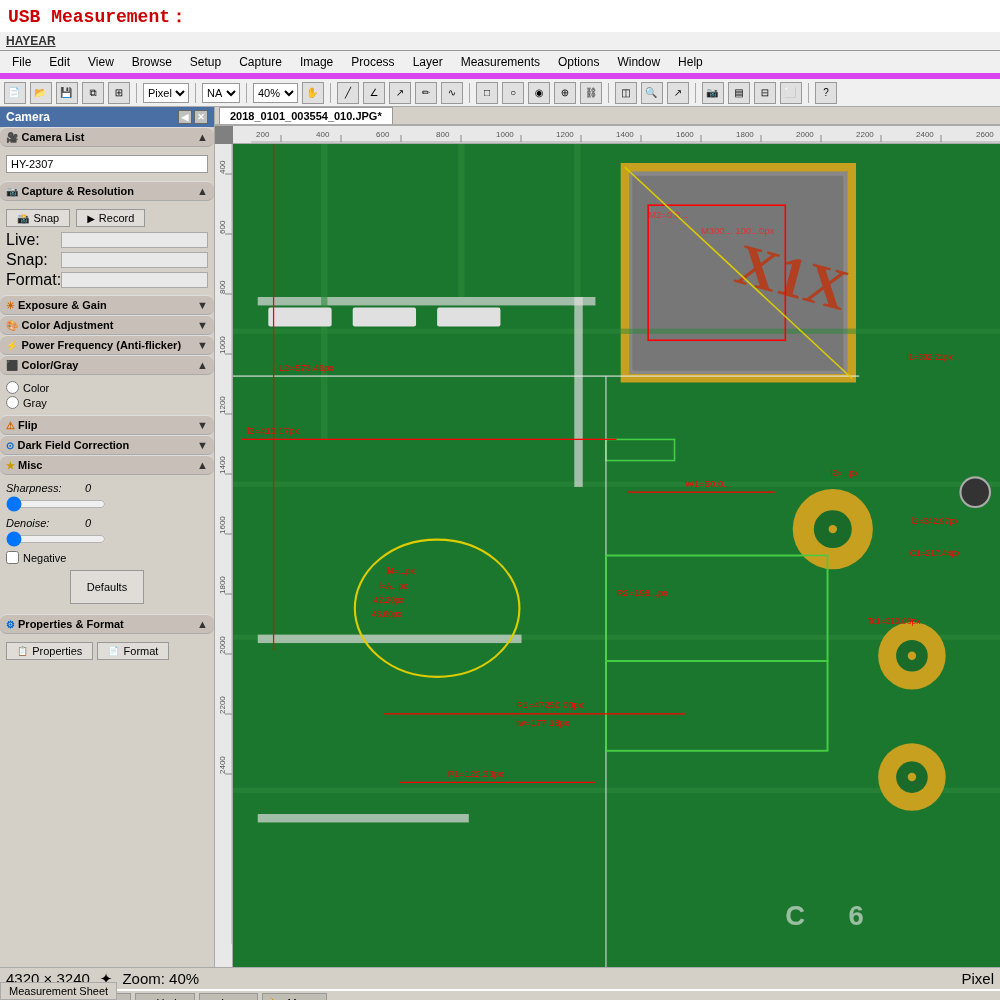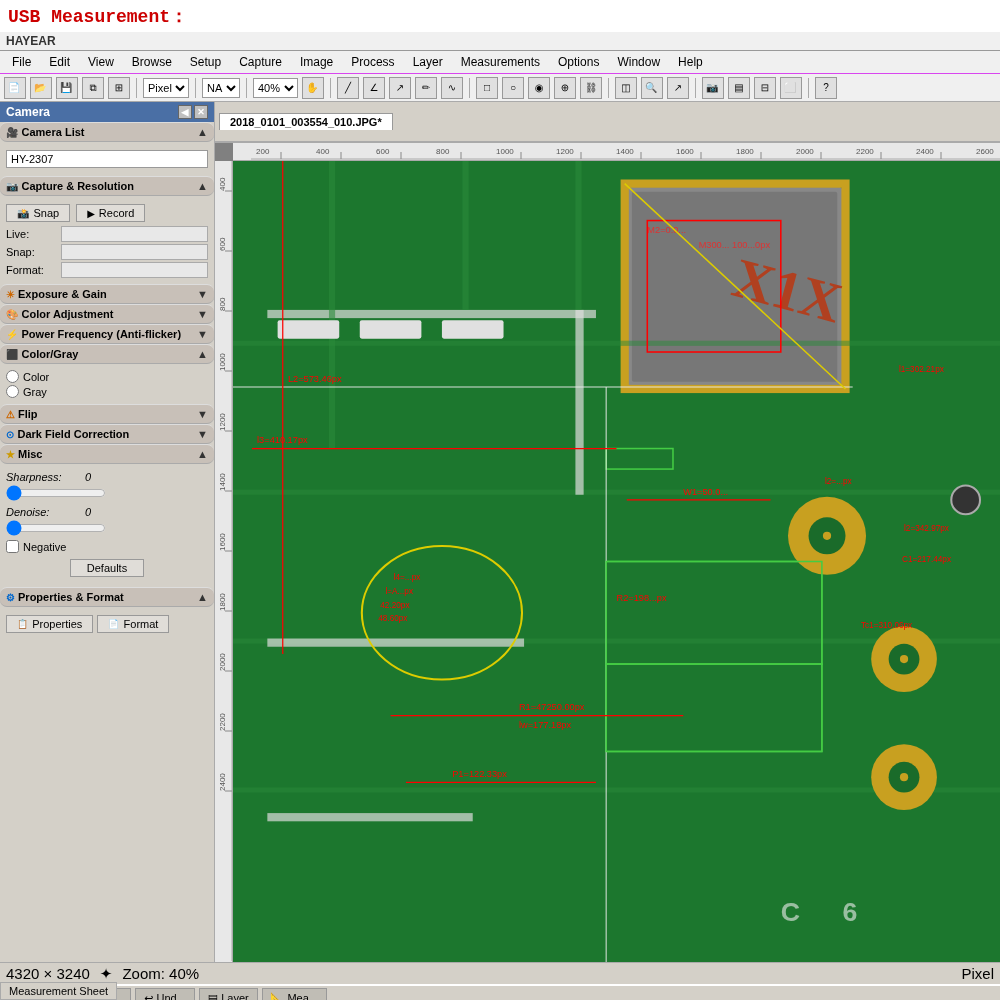--- a/index.html
+++ b/index.html
@@ -4,59 +4,59 @@
   <style>
     * { margin: 0; padding: 0; box-sizing: border-box; }
     body { width: 1000px; height: 1000px; overflow: hidden; background: #c0c0c0; font-family: 'Arial', sans-serif; font-size: 12px; }
 
     
     #title-bar { background: #fff; padding: 4px 8px; }
     #title-bar span { color: #cc0000; font-size: 18px; font-weight: bold; font-family: 'Courier New', monospace; }
 
     
     #app-bar { background: #f0f0f0; padding: 2px 6px; border-bottom: 1px solid #999; display: flex; align-items: center; gap: 6px; }
-    #app-bar .app-logo { font-weight: bold; font-size: 12px; color: #333; }
-
-    
-    #menu-bar { background: #f0f0f0; border-bottom: 1px solid #d946ef; padding: 2px 4px; display: flex; gap: 2px; }
+    #app-bar .app-logo { font-weight: bold; font-size: 12px; color: #333; text-decoration: underline; }
+
+    
+    #menu-bar { background: #f0f0f0; border-bottom: 6px solid #d946ef; padding: 2px 4px; display: flex; gap: 2px; }
     .menu-item { padding: 2px 8px; cursor: pointer; font-size: 12px; color: #000; }
 
     
     #toolbar { background: #f0f0f0; border-bottom: 1px solid #aaa; padding: 2px 4px; display: flex; align-items: center; gap: 4px; height: 28px; }
     .toolbar-btn { width: 22px; height: 22px; background: #e0e0e0; border: 1px solid #999; cursor: pointer; display: inline-flex; align-items: center; justify-content: center; font-size: 10px; }
     .toolbar-separator { width: 1px; height: 20px; background: #aaa; margin: 0 2px; }
     .toolbar-select { height: 20px; font-size: 11px; border: 1px solid #999; background: #fff; }
 
     
     #main-layout { display: flex; height: calc(1000px - 28px - 28px - 22px - 22px - 22px - 26px); }
 
     
     #left-panel { width: 215px; background: #d4d0c8; border-right: 1px solid #aaa; overflow-y: auto; flex-shrink: 0; }
     .panel-header { background: #4a6fa5; color: white; padding: 3px 6px; display: flex; align-items: center; justify-content: space-between; font-size: 12px; font-weight: bold; }
     .panel-header-btn { width: 14px; height: 14px; background: #c0c0c0; border: 1px solid #666; cursor: pointer; display: flex; align-items: center; justify-content: center; font-size: 9px; }
     .section-header { background: #c8c0b8; padding: 3px 6px; display: flex; align-items: center; justify-content: space-between; border-bottom: 1px solid #aaa; border-top: 1px solid #ddd; cursor: pointer; border-radius: 7px; }
     .section-header span { font-size: 11px; font-weight: bold; }
     .section-content { padding: 4px 6px; background: #d4d0c8; }
     .camera-name { background: #fff; border: 1px solid #999; padding: 2px 4px; margin: 4px 0; font-size: 11px; }
     .btn-gray { background: #e0ddd8; border: 1px solid #999; padding: 2px 10px; cursor: pointer; font-size: 11px; display: flex; align-items: center; gap: 4px; }
-    .field-row { display: flex; align-items: center; margin: 2px 0; font-size: 11px; }
+    .field-row { display: flex; align-items: center; margin: 2px 0; font-size: 16px; }
     .field-label { width: 55px; }
     .field-input { flex: 1; height: 16px; background: #e8e8e8; border: 1px solid #aaa; }
     .radio-row { display: flex; align-items: center; gap: 4px; margin: 2px 0; font-size: 11px; }
     .slider-row { display: flex; align-items: center; margin: 3px 0; font-size: 11px; font-style: italic; }
     .slider-label { width: 65px; }
     .slider-val { width: 20px; text-align: right; font-size: 11px; }
     input[type=range] { width: 100px; height: 14px; }
     .checkbox-row { display: flex; align-items: center; gap: 4px; margin: 2px 0; font-size: 11px; }
-    .defaults-btn { background: #e0ddd8; border: 1px solid #999; padding: 2px 16px; cursor: pointer; font-size: 11px; display: block; margin: 6px auto; }
+    .defaults-btn { background: #e0ddd8; border: 1px solid #999; padding: 10px 16px; cursor: pointer; font-size: 11px; display: block; margin: 6px auto; }
     .small-arrow { font-size: 9px; color: #555; }
 
     
     #center-area { flex: 1; display: flex; flex-direction: column; background: #808080; overflow: hidden; }
-    #tabs-bar { background: #d4d0c8; border-bottom: 2px solid #aaa; display: flex; align-items: flex-end; padding: 11px 4px; }
+    #tabs-bar { background: #d4d0c8; border-bottom: 2px solid #aaa; display: flex; align-items: flex-end; padding: 0 4px; }
     .tab { background: #c0bdb5; border: 1px solid #999; border-bottom: none; padding: 2px 10px; font-size: 11px; cursor: pointer; margin-right: 2px; }
     .tab.active { background: #fff; font-weight: bold; }
     #canvas-area { flex: 1; position: relative; overflow: hidden; }
     #ruler-top { height: 18px; background: #e0e0e0; border-bottom: 1px solid #aaa; display: flex; align-items: flex-end; padding-left: 18px; }
     #ruler-left { width: 18px; background: #e0e0e0; border-right: 1px solid #aaa; position: absolute; top: 18px; left: 0; bottom: 0; }
     #image-container { position: absolute; top: 18px; left: 18px; right: 0; bottom: 0; overflow: hidden; background: #1a5c2a; }
 
     
     #status-bar { height: 22px; background: #d4d0c8; border-top: 1px solid #aaa; display: flex; align-items: center; padding: 0 6px; font-size: 15px; gap: 10px; }
     #taskbar { height: 26px; background: #d4d0c8; border-top: 2px solid #fff; display: flex; align-items: center; padding: 0 4px; gap: 4px; }

